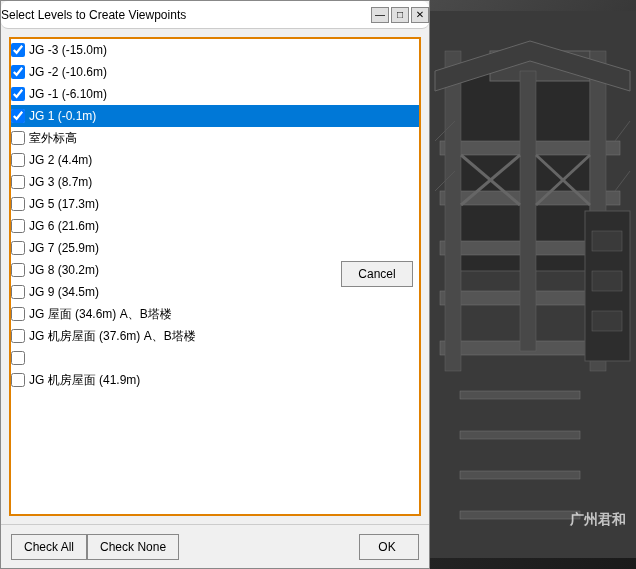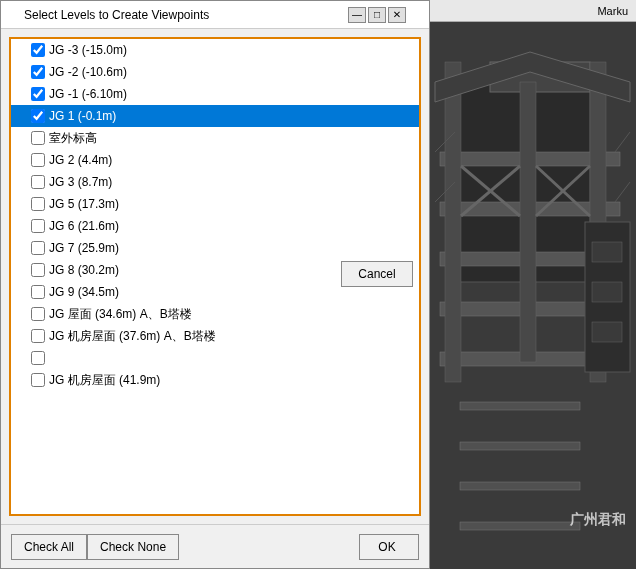--- a/index.html
+++ b/index.html
@@ -22,25 +22,26 @@
       display: flex;
       flex-direction: column;
       position: relative;
       flex-shrink: 0;
     }
 
     
     .title-bar {
       background: #fff;
       border-bottom: 1px solid #ccc;
-      padding: 4px 23px;
+      padding: 4px 0;
       display: flex;
       align-items: center;
       justify-content: space-between;
       height: 28px;
+      border-radius: 7px;
     }
 
     .title-bar-title {
       font-size: 12px;
       color: #000;
     }
 
     .title-bar-controls {
       display: flex;
       gap: 2px;
@@ -65,21 +66,21 @@
       margin: 8px;
       background: #fff;
       border: 2px solid #e08000;
       overflow-y: auto;
       overflow-x: hidden;
     }
 
     .list-item {
       display: flex;
       align-items: center;
-      padding: 1px 20px;
+      padding: 1px 0;
       height: 22px;
       cursor: pointer;
       white-space: nowrap;
     }
 
     .list-item.selected {
       background: #0078d7;
       color: #fff;
     }
 
@@ -287,23 +288,20 @@
 
   <div class="bottom-bar">
     <button class="btn">Check All</button>
     <button class="btn">Check None</button>
     <div class="spacer"></div>
     <button class="btn btn-ok">OK</button>
   </div>
 </div>
 
 <div class="right-panel">
-  <div class="right-panel-header">
-    <span>Marku</span>
-  </div>
   <div class="right-panel-3d">
     <div class="scene-bg"></div>
 
     <svg class="scene-svg" viewBox="0 0 206 547" xmlns="http://www.w3.org/2000/svg">
 
       <rect x="0" y="0" width="206" height="547" fill="#3a3a3a"></rect>
 
       <rect x="20" y="60" width="140" height="200" fill="#2a2a2a" stroke="#555" stroke-width="1"></rect>
       <rect x="60" y="40" width="100" height="30" fill="#444" stroke="#666" stroke-width="1"></rect>
 

